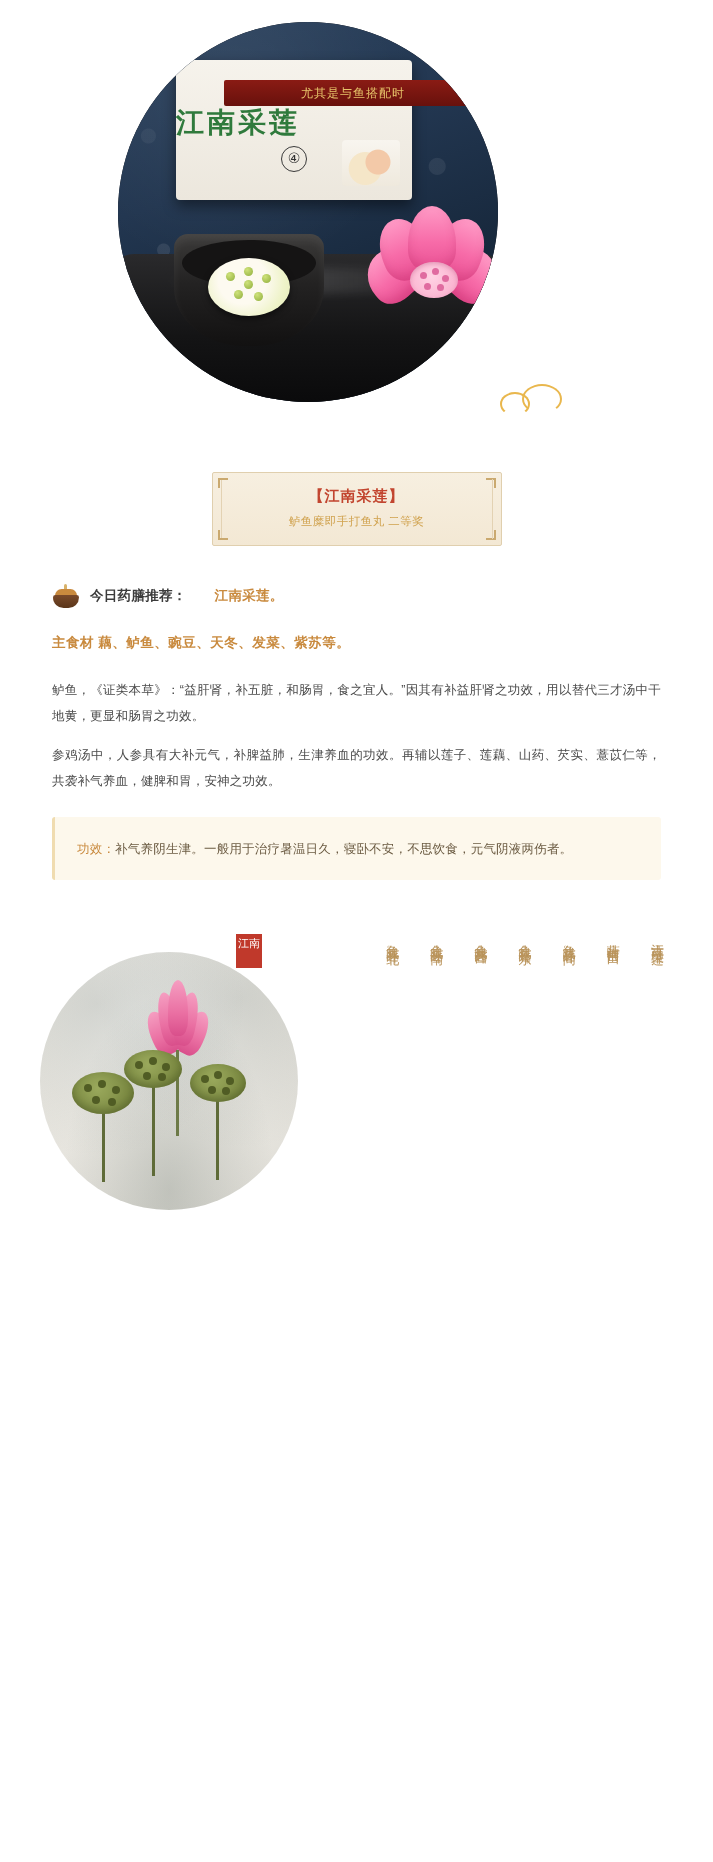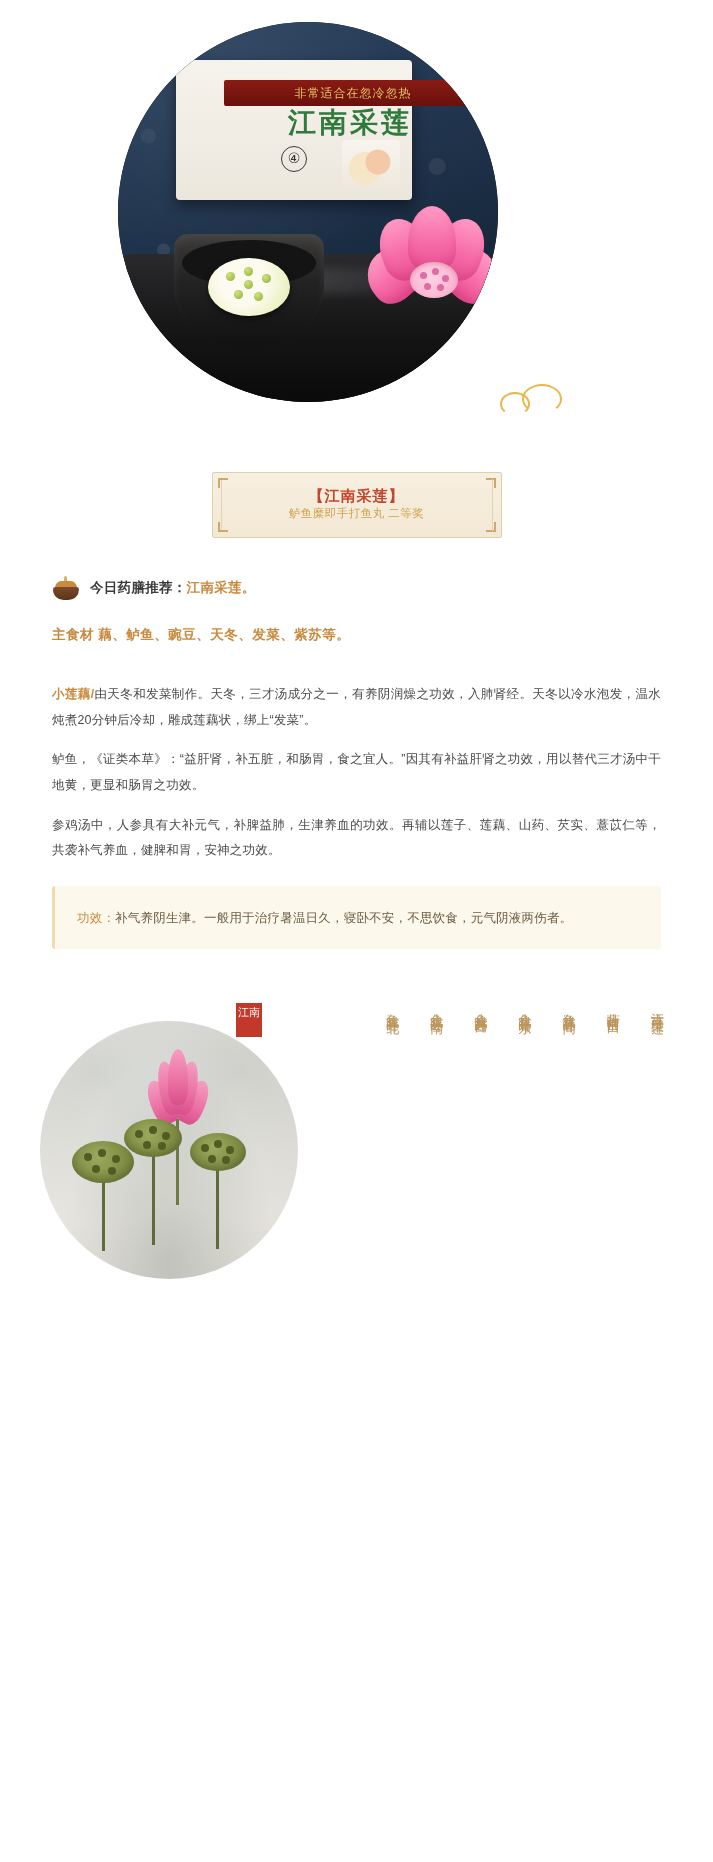--- a/index.html
+++ b/index.html
@@ -94,21 +94,21 @@
     text-align: center;
     letter-spacing: 1px;
     border-radius: 2px;
     overflow: hidden;
     white-space: nowrap;
   }
   .sign-title {
     position: absolute;
     left: 0; right: 0;
     top: 44px;
-    text-align: right;
+    text-align: left;
     font-family: "DejaVu Serif", "Liberation Serif", serif;
     font-size: 28px;
     font-weight: bold;
     color: #2f7a3c;
     letter-spacing: 3px;
   }
   .sign-num {
     position: absolute;
     left: 50%;
     transform: translateX(-50%);
@@ -235,20 +235,21 @@
   }
   .pc-tl { left: 5px; top: 5px; border-right: 0; border-bottom: 0; }
   .pc-tr { right: 5px; top: 5px; border-left: 0; border-bottom: 0; }
   .pc-bl { left: 5px; bottom: 5px; border-right: 0; border-top: 0; }
   .pc-br { right: 5px; bottom: 5px; border-left: 0; border-top: 0; }
   .plaque-title {
     font-size: 15px;
     font-weight: bold;
     color: #c2452f;
     letter-spacing: 1px;
+    margin-bottom: 8px;
   }
   .plaque-sub {
     font-size: 11.5px;
     color: #d0a24e;
     letter-spacing: 0.5px;
   }
 
   
   .article {
     padding: 38px 52px 0 52px;
@@ -281,27 +282,27 @@
     width: 3px; height: 7px;
     background: #d8b26a;
     border-radius: 2px;
   }
   .rec-text {
     font-size: 13.5px;
     font-weight: bold;
     color: #3b3b3b;
     letter-spacing: 0.3px;
   }
-  .rec-text .hl { color: #c98a3e; }
+  .rec-text .hl { color: #c98a3e; margin-left: 28px; }
 
   .ingredients {
     font-size: 13.5px;
     font-weight: bold;
     color: #c98a3e;
-    margin-bottom: 38px;
+    margin-bottom: 26px;
     letter-spacing: 0.5px;
   }
   p.para {
     font-size: 12.5px;
     line-height: 2.05;
     color: #4a4a4a;
     margin-bottom: 14px;
     text-align: justify;
     letter-spacing: 0.2px;
   }
@@ -421,21 +422,21 @@
   }
 </style>
 </head>
 <body>
 
 <div class="hero">
   <div class="hero-circle">
     <div class="cloth"></div>
 
     <div class="sign">
-      <div class="sign-banner">非常适合在忽冷忽热</div>
+      <div class="sign-banner">尤其是与鱼搭配时</div>
       <div class="sign-title">江南采莲</div>
       <div class="sign-num">④</div>
       <div class="sign-photo"></div>
     </div>
 
     <div class="tray"></div>
     <div class="tray-shine"></div>
 
     <div class="bowl">
       <div class="bowl-inner"></div>
@@ -488,23 +489,20 @@
         <span class="bowl2"></span>
     </span>
     <span class="rec-text">
       <span>今日药膳推荐：</span><span class="hl">江南采莲。</span>
     </span>
   </div>
 
   <div class="ingredients">主食材 藕、鲈鱼、豌豆、天冬、发菜、紫苏等。</div>
 
   <p class="para">
-    <span class="lead">小莲藕/</span><span>由天冬和发菜制作。天冬，三才汤成分之一，有养阴润燥之功效，入肺肾经。天冬以冷水泡发，温水炖煮20分钟后冷却，雕成莲藕状，绑上“发菜”。</span>
-  </p>
-  <p class="para">
     <span class="lead"></span><span>鲈鱼，《证类本草》：“益肝肾，补五脏，和肠胃，食之宜人。”因其有补益肝肾之功效，用以替代三才汤中干地黄，更显和肠胃之功效。</span>
   </p>
   <p class="para">
     <span class="lead"></span><span>参鸡汤中，人参具有大补元气，补脾益肺，生津养血的功效。再辅以莲子、莲藕、山药、芡实、薏苡仁等，共袭补气养血，健脾和胃，安神之功效。</span>
   </p>
 </div>
 
 <div class="note">
   <p>
     <span class="lead">功效：</span><span>补气养阴生津。一般用于治疗暑温日久，寝卧不安，不思饮食，元气阴液两伤者。</span>

